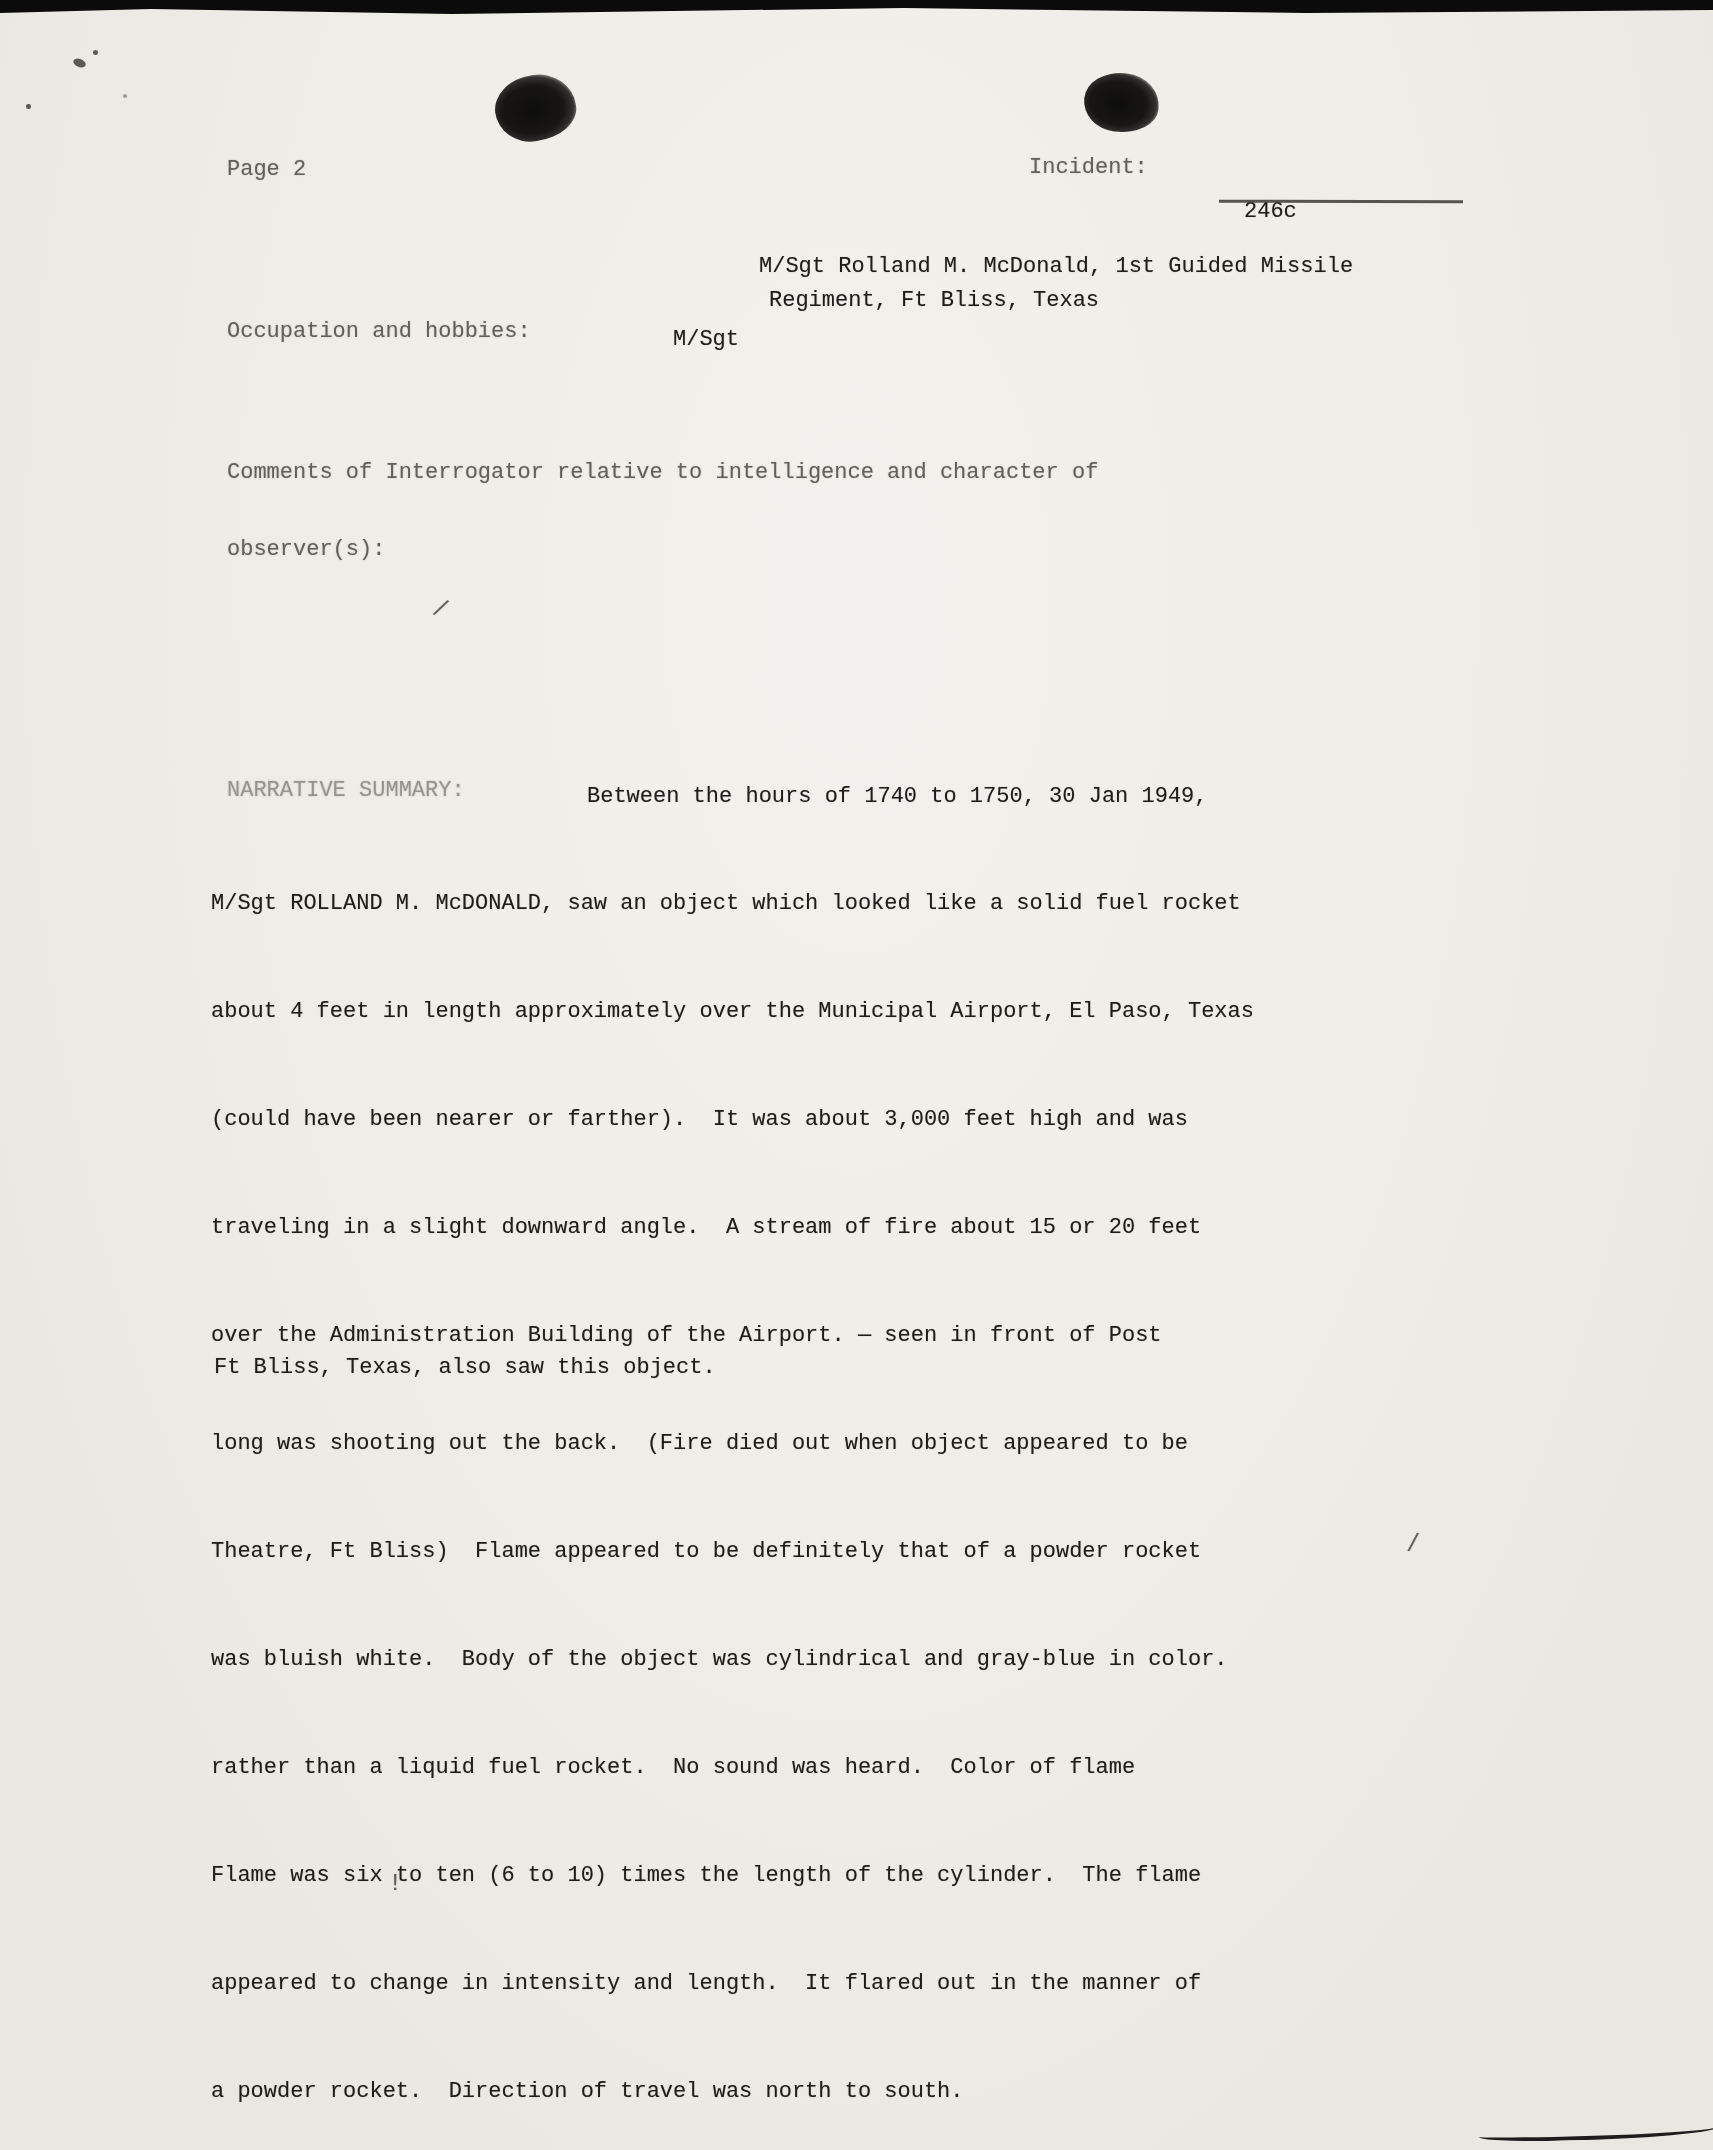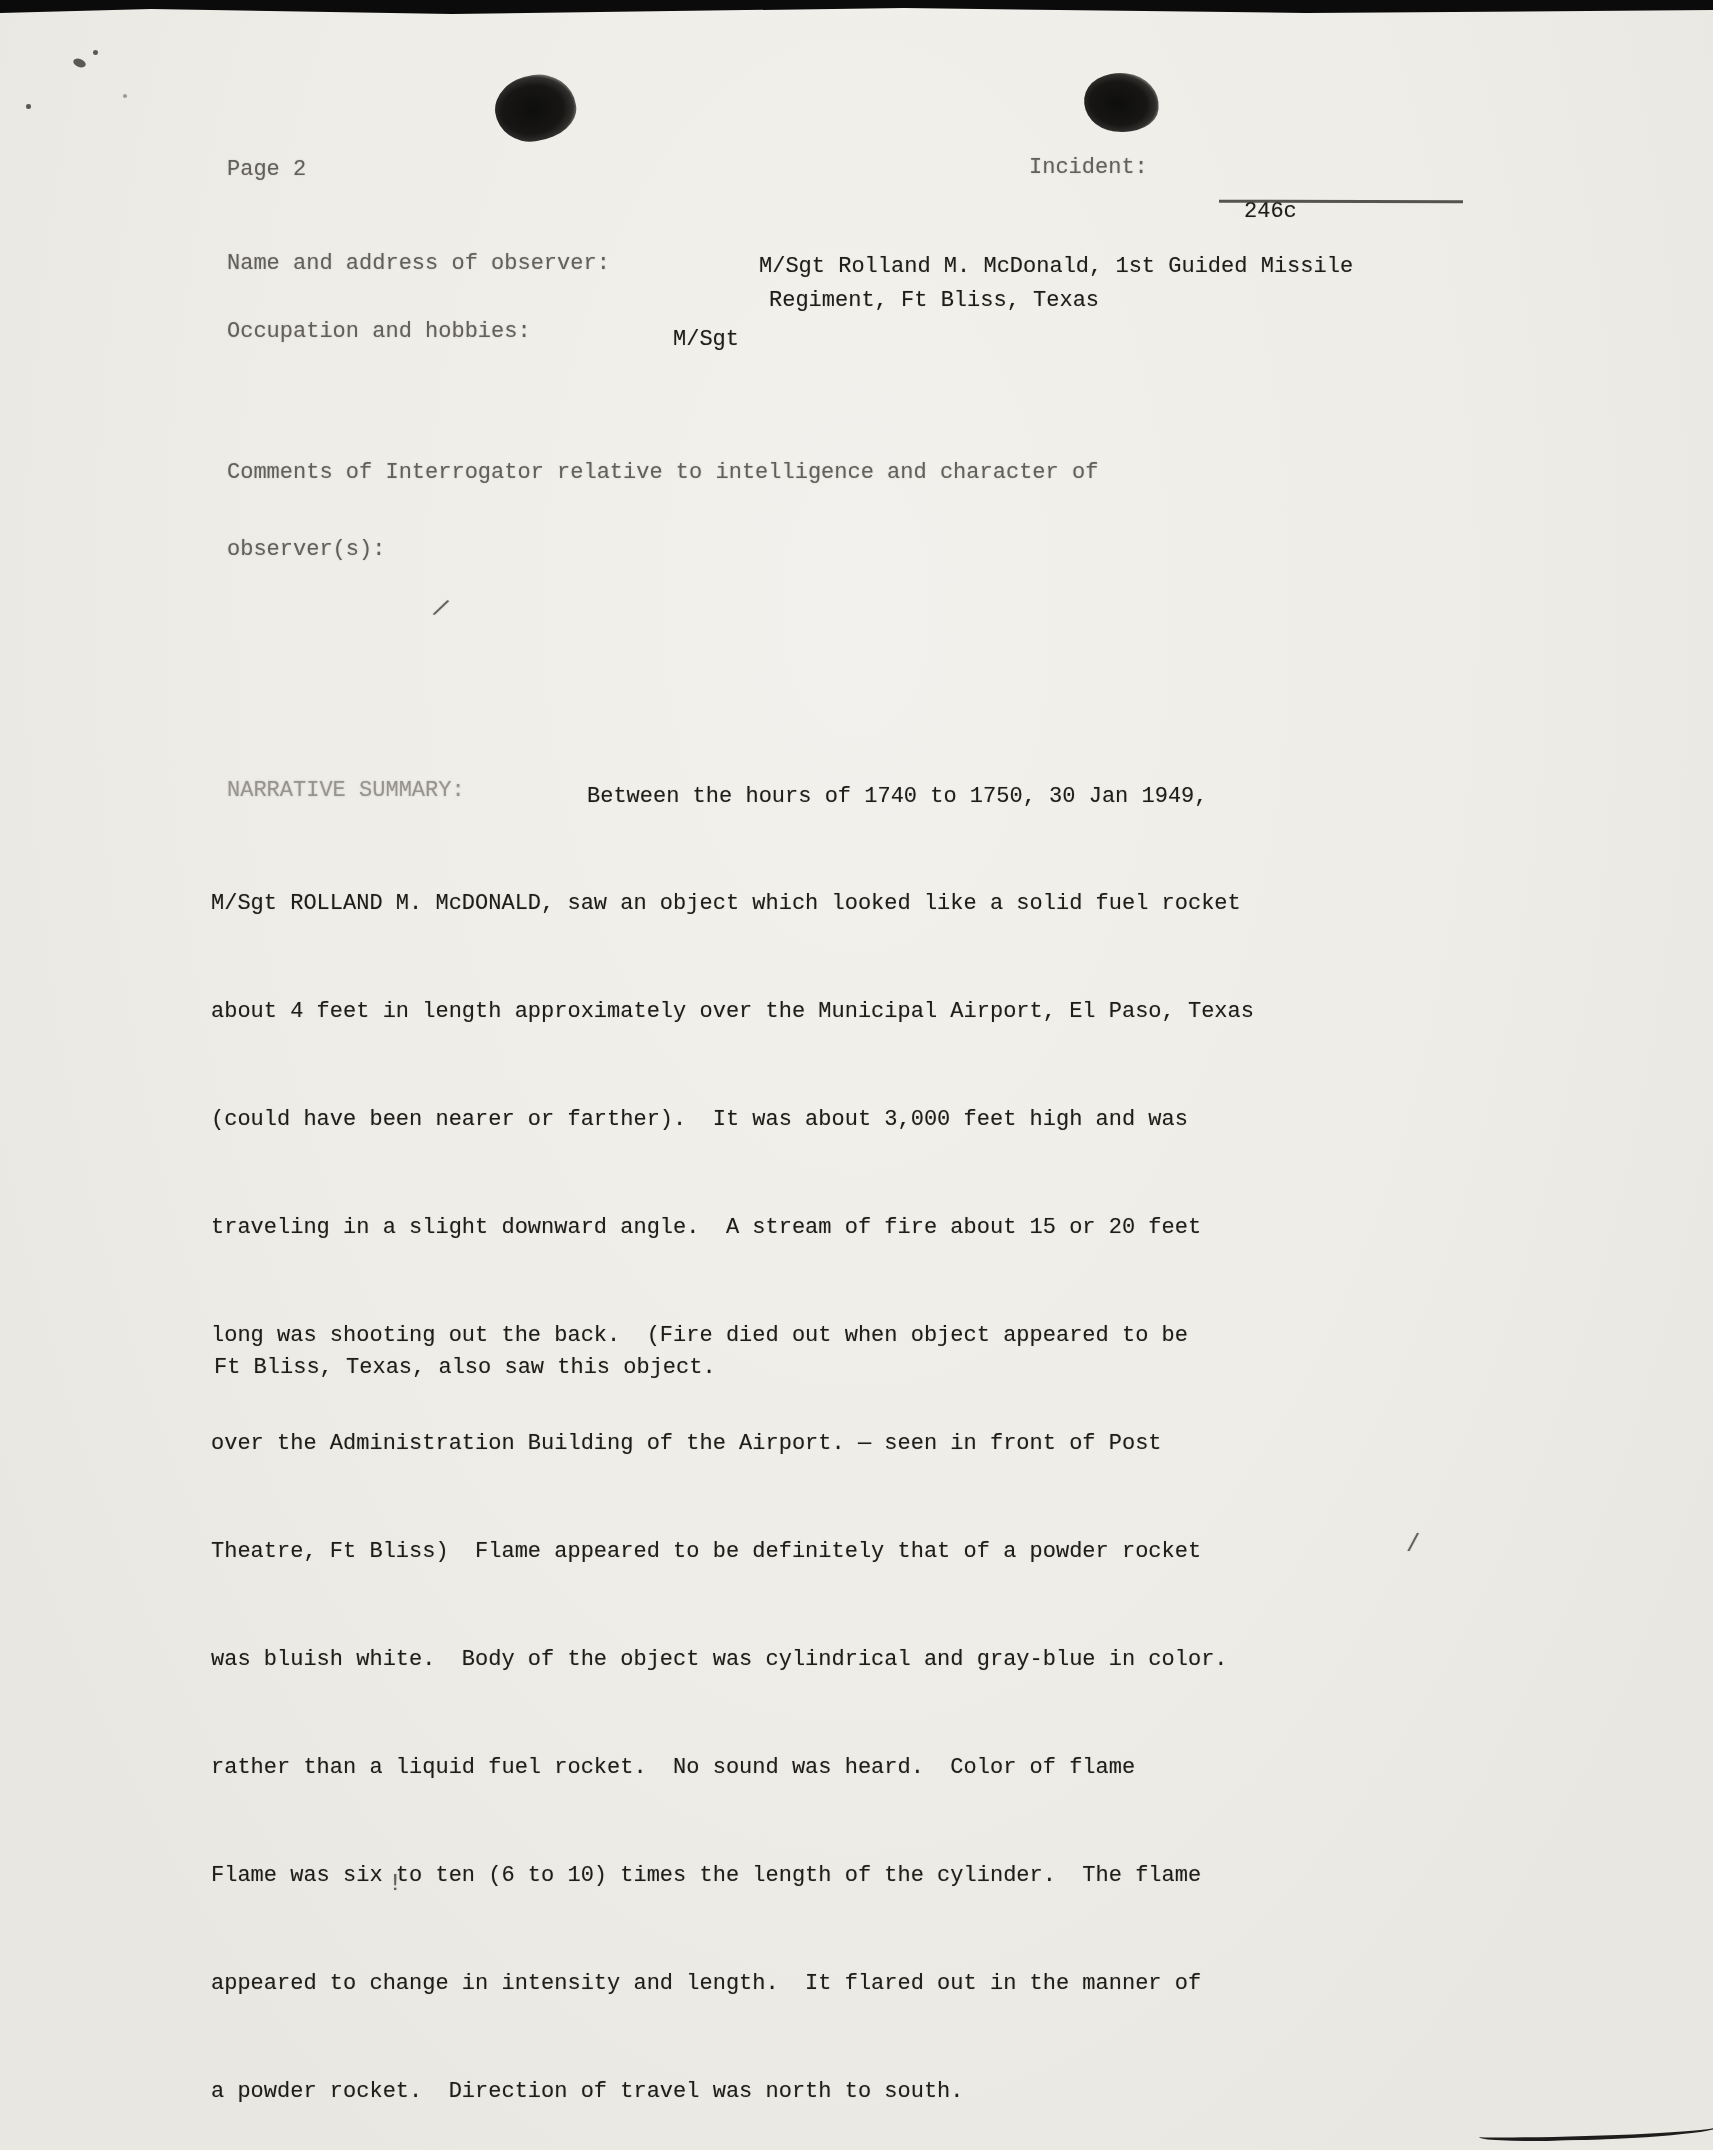--- a/index.html
+++ b/index.html
@@ -72,40 +72,39 @@
   <div class="speck" style="left:93px; top:50px; width:5px; height:4.5px;"></div>
   <div class="speck" style="left:26px; top:104px; width:4.5px; height:4.5px;"></div>
   <div class="speck" style="left:123px; top:94px; width:4px; height:3.5px; opacity:0.4;"></div>
   <div class="bottom-scan-line"></div>
 
   <div class="t faded" style="left:227px; top:152px;">Page 2</div>
   <div class="t faded" style="left:1029px; top:150px;">Incident:</div>
   <div class="t" style="left:1244px; top:162px;margin-top:32px;">246c</div>
   <div class="incident-underline"></div>
 
-  <div class="t faded" style="left:227px; top:246px;">Name and address of observer:</div>
   <div class="t" style="left:759px; top:249px;">M/Sgt Rolland M. McDonald, 1st Guided Missile</div>
   <div class="t" style="left:769px; top:283px;">Regiment, Ft Bliss, Texas</div>
 
   <div class="t faded" style="left:227px; top:314px;">Occupation and hobbies:</div>
   <div class="t" style="left:673px; top:322px;">M/Sgt</div>
 
   <div class="t faded" style="left:227px; top:455px;">Comments of Interrogator relative to intelligence and character of</div>
   <div class="t faded" style="left:227px; top:490px;margin-top:42px;">observer(s):</div>
 
   <div class="t vfaded" style="left:227px; top:773px;text-align:right;">NARRATIVE SUMMARY:</div>
   <div class="t" style="left:587px; top:779px;">Between the hours of 1740 to 1750, 30 Jan 1949,</div>
 
   <div class="t block" style="left:211px; top:814px;">
     <div>M/Sgt ROLLAND M. McDONALD, saw an object which looked like a solid fuel rocket</div>
     <div>about 4 feet in length approximately over the Municipal Airport, El Paso, Texas</div>
     <div>(could have been nearer or farther).  It was about 3,000 feet high and was</div>
     <div>traveling in a slight downward angle.  A stream of fire about 15 or 20 feet</div>
+    <div>over the Administration Building of the Airport. — seen in front of Post</div>
     <div>long was shooting out the back.  (Fire died out when object appeared to be</div>
-    <div>over the Administration Building of the Airport. — seen in front of Post</div>
     <div>Theatre, Ft Bliss)  Flame appeared to be definitely that of a powder rocket</div>
     <div>was bluish white.  Body of the object was cylindrical and gray-blue in color.</div>
     <div>rather than a liquid fuel rocket.  No sound was heard.  Color of flame</div>
     <div>Flame was six to ten (6 to 10) times the length of the cylinder.  The flame</div>
     <div>appeared to change in intensity and length.  It flared out in the manner of</div>
     <div>a powder rocket.  Direction of travel was north to south.</div>
   </div>
 
   <div class="t block" style="left:214px; top:1278px;">
     <div>Ft Bliss, Texas, also saw this object.</div>

